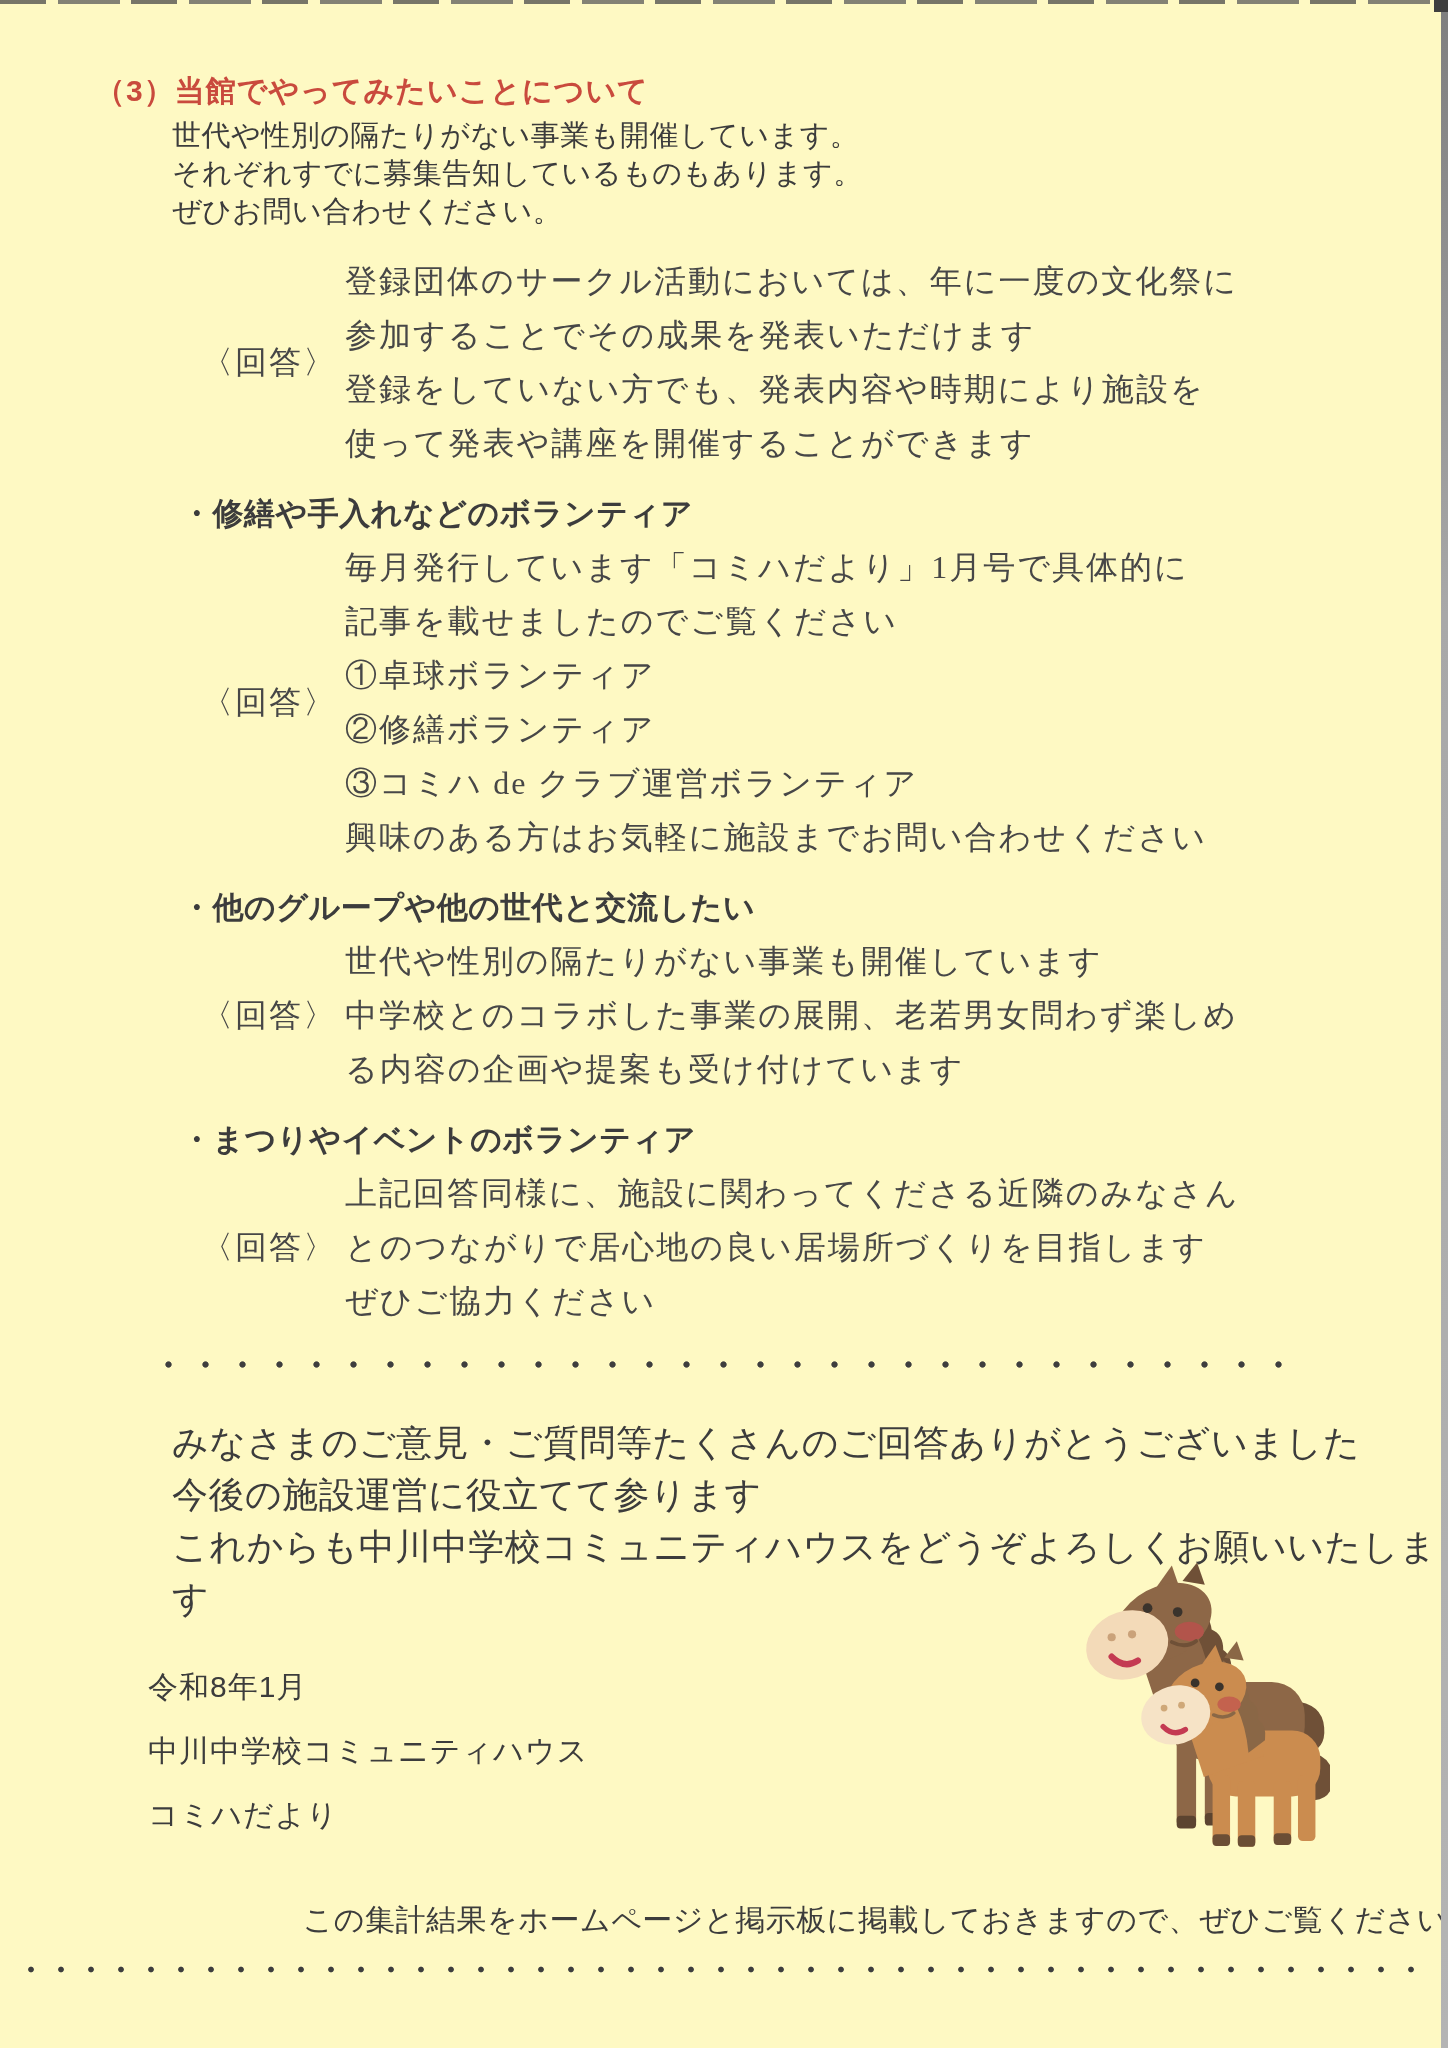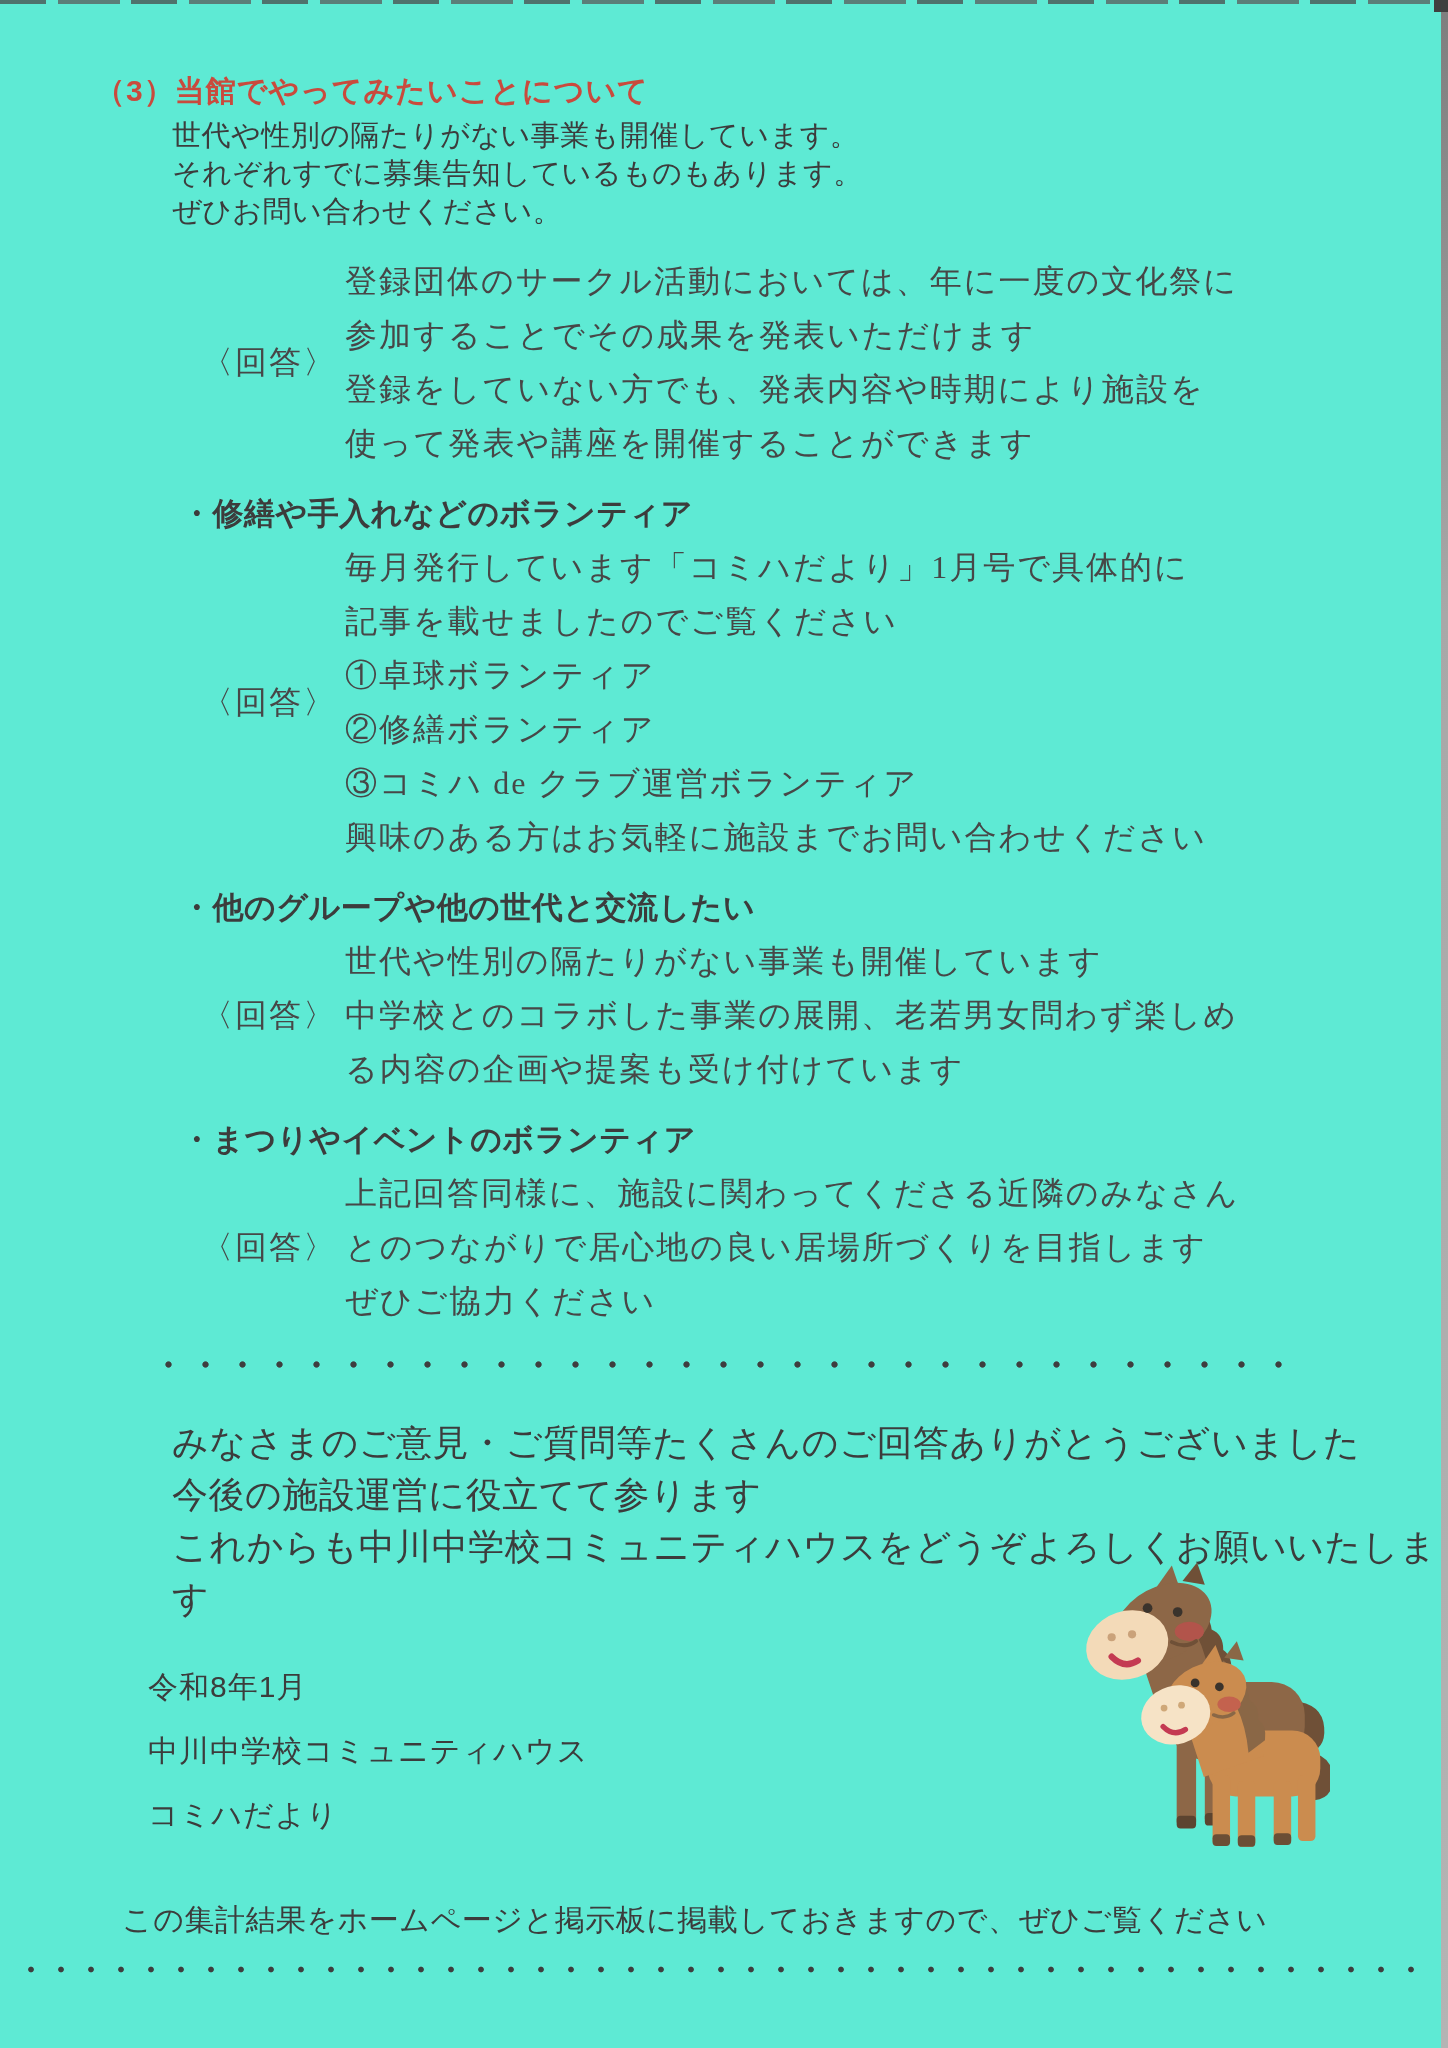--- a/index.html
+++ b/index.html
@@ -1,21 +1,21 @@
 <!DOCTYPE html>
 <html><head>
 <meta charset="utf-8">
 <style>
   html, body { margin: 0; padding: 0; background: #e8e8e8; }
   .page {
     position: relative;
     width: 1448px;
     height: 2048px;
     margin: 0 auto;
-    background: #5eead4;
+    background: #fef9c3;
     overflow: hidden;
     font-family: "Liberation Sans", "DejaVu Sans", sans-serif;
     color: #3c3c3c;
   }
   
   .scan-top {
     position: absolute; top: 0; left: 0; width: 100%; height: 4px;
     background-image: repeating-linear-gradient(90deg,
       #4a4a4a 0px, #4a4a4a 46px, transparent 46px, transparent 58px,
       #5a5a5a 58px, #5a5a5a 120px, transparent 120px, transparent 131px);
@@ -49,21 +49,21 @@
   .answer-body { flex: 1 1 auto; }
   .answer-body div { line-height: 54px; letter-spacing: 2px; }
 
   .dots-mid {
     margin: 32px 0 0 150px; width: 1145px; height: 9px;
     background-image: radial-gradient(circle, #3e3e3e 2.7px, rgba(62,62,62,0) 3.6px);
     background-size: 37px 9px; background-repeat: repeat-x; background-position: 0 50%;
   }
   .closing { margin: 48px 0 0 172px; font-size: 36px; line-height: 52px; letter-spacing: .5px; }
   .signature { margin: 30px 0 0 148px; font-size: 30px; line-height: 64px; letter-spacing: 1px; }
-  .footer-note { margin: 54px 0 0 122px; font-size: 30px; line-height: 38px; letter-spacing: .5px; }
+  .footer-note { margin: 54px 0 0 122px; font-size: 30px; line-height: 38px; letter-spacing: .5px; text-align: right; }
   .dots-bottom {
     margin: 26px 0 0 16px; width: 1414px; height: 9px;
     background-image: radial-gradient(circle, #3e3e3e 2.4px, rgba(62,62,62,0) 3.3px);
     background-size: 30px 9px; background-repeat: repeat-x; background-position: 0 50%;
   }
   .horses { position: absolute; left: 1068px; top: 1548px; width: 262px; }
 </style>
 </head>
 <body>
 

